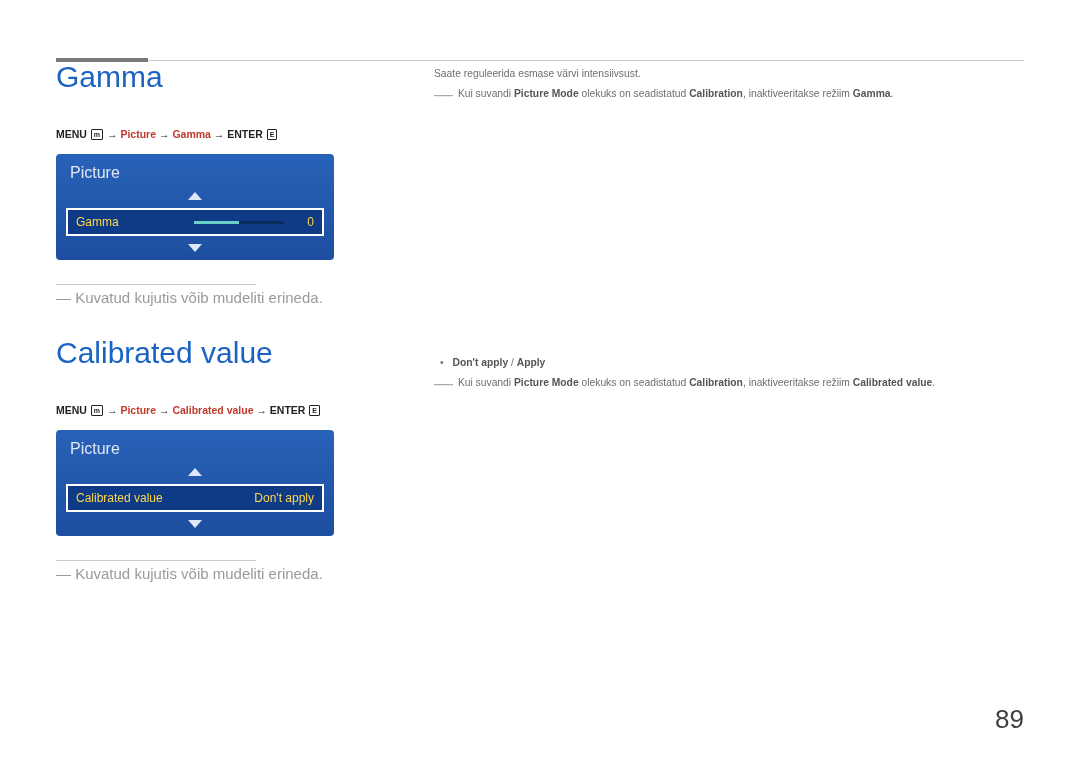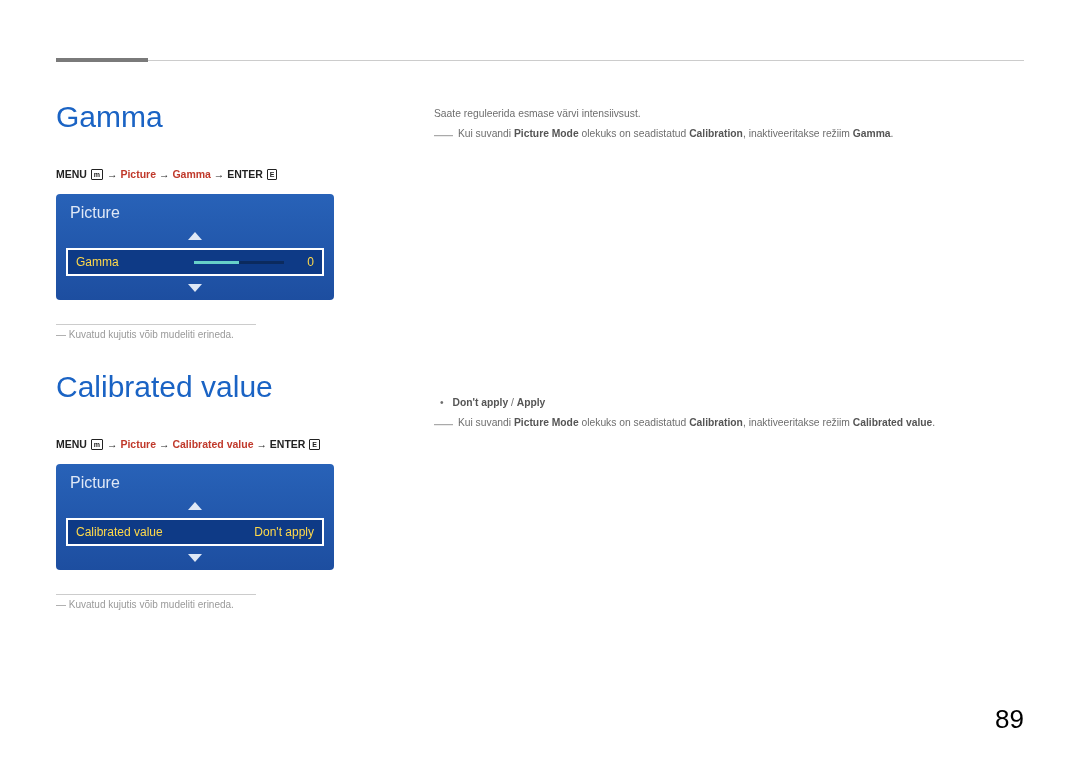--- a/index.html
+++ b/index.html
@@ -20,21 +20,20 @@
   }
   .top-rule-accent {
     position: absolute;
     left: 56px; top: 58px;
     width: 92px; height: 4px;
     background: #7a7a7a;
   }
   .content {
     display: flex;
     gap: 40px;
-    padding-top: 40px;
   }
   .left-col { width: 338px; flex: 0 0 338px; }
   .right-col { flex: 1; padding-top: 6px; font-size: 10.3px; line-height: 1.6; color: #6e6e6e; }
 
   h1.section-title {
     font-size: 30px;
     font-weight: 400;
     color: #1a63c4;
     margin-bottom: 34px;
   }
@@ -114,38 +113,38 @@
   .osd-item .value { color: #ffd94a; font-size: 12px; width: 22px; text-align: right; }
   .osd-item .right-value { color: #ffd94a; font-size: 12px; margin-left: auto; }
 
   .section-divider {
     border: none;
     border-top: 1px solid #ccc;
     width: 200px;
     margin: 24px 0 4px 0;
   }
   .caption {
-    font-size: 10px;
+    font-size: 15px;
     color: #9a9a9a;
     margin-bottom: 30px;
   }
 
   .right-col p { margin-bottom: 4px; }
   .right-col .dash { color: #aaa; font-size: 19px; line-height: 10px; vertical-align: -3px; padding-right: 2px;}
   .right-col .red { color: #c0392b; }
   .right-col .bold { font-weight: bold; color: #555; text-align: center; }
   .right-col .bullet-row { padding-left: 6px; }
   .right-col .bullet-row::before { content: "•"; padding-right: 6px; }
 
   .page-num {
     position: absolute;
     right: 56px;
     bottom: 28px;
     font-size: 26px;
-    color: #000000;
+    color: #404040;
     font-weight: 300;
   }
 
   .section-block { margin-bottom: 10px; }
 </style>
 </head>
 <body>
 
 <div class="top-rule"></div>
 <div class="top-rule-accent"></div>

